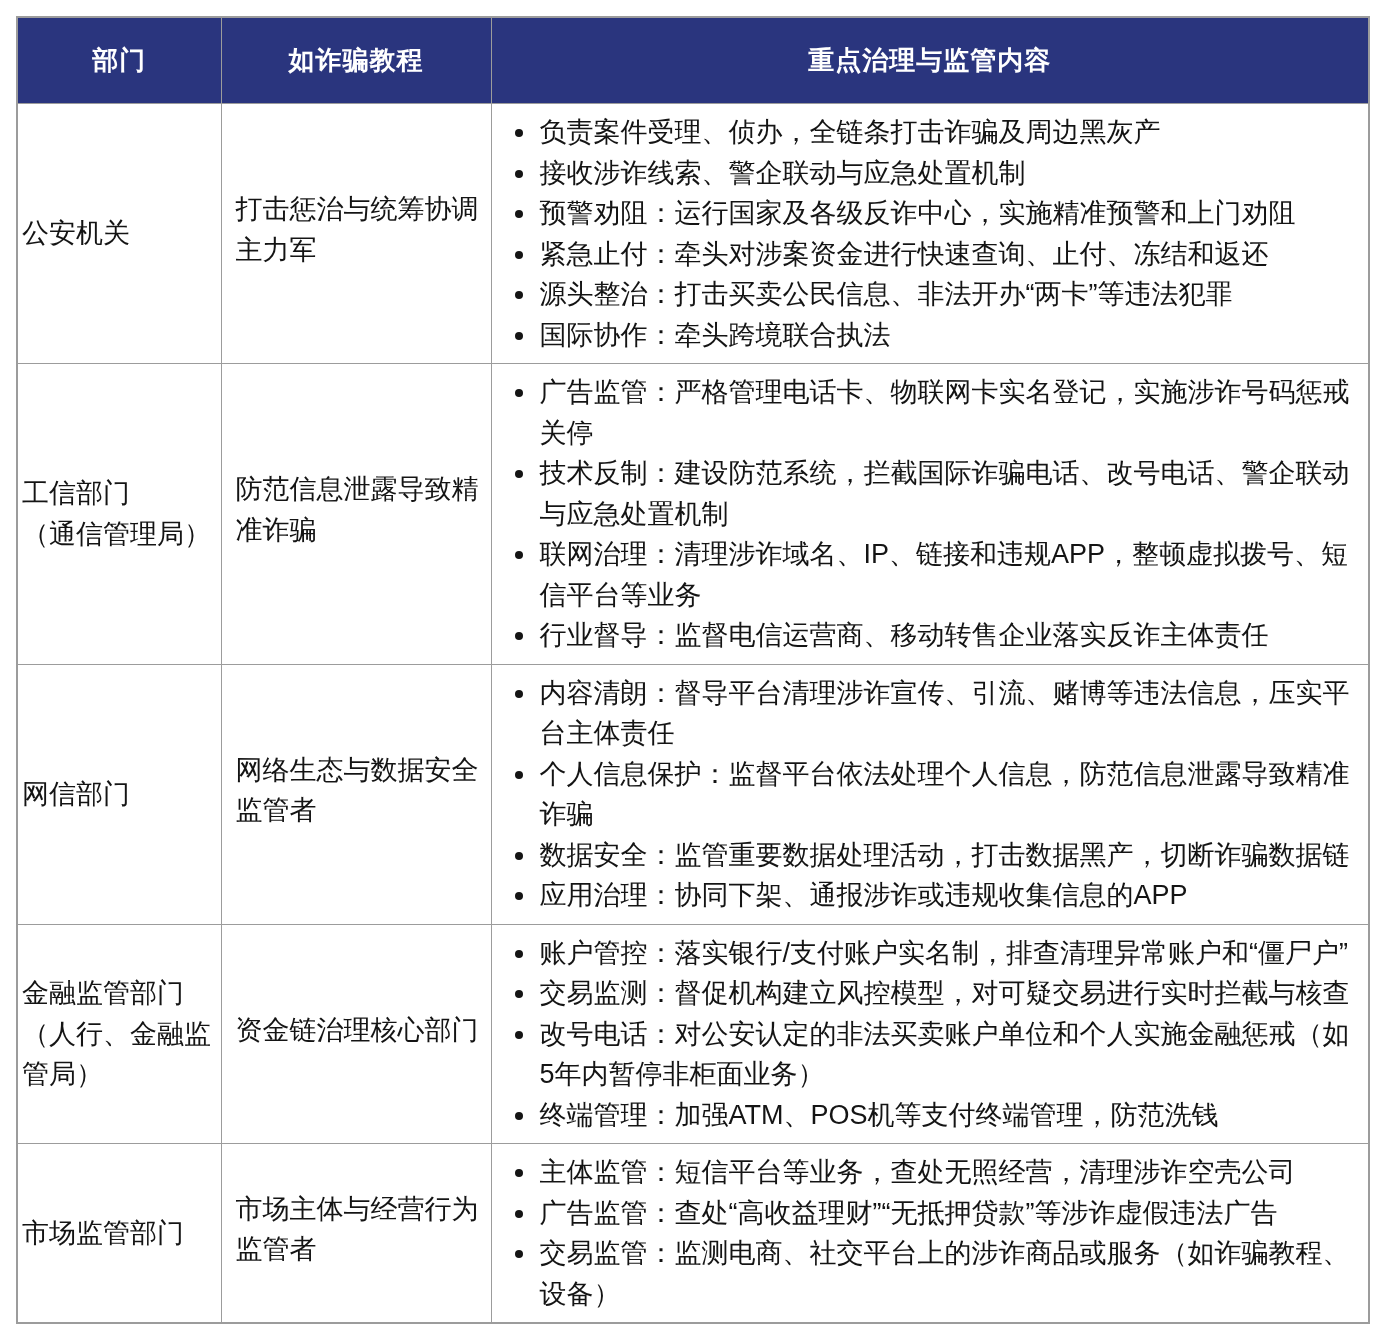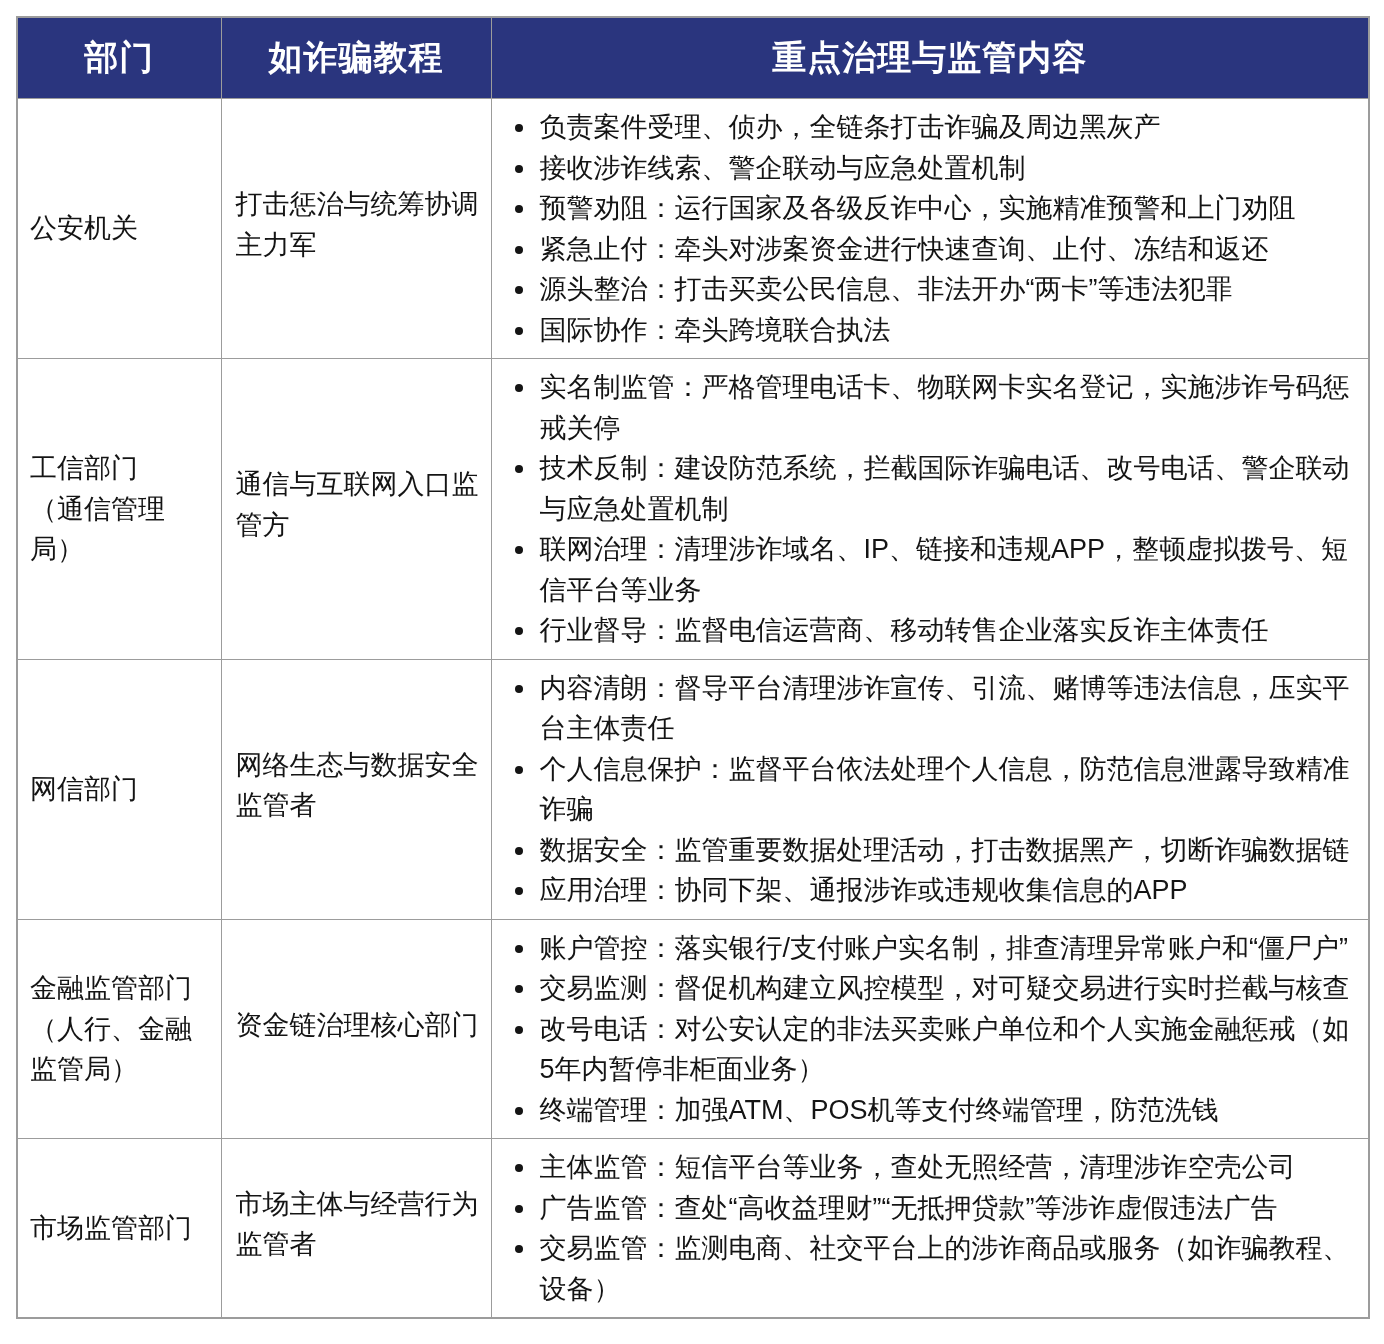--- a/index.html
+++ b/index.html
@@ -23,33 +23,33 @@
     border: 2px solid var(--border, #9c9c9c);
   }
   table.gov-table th,
   table.gov-table td {
     border: 1px solid var(--border, #9c9c9c);
     box-sizing: border-box;
   }
   thead th {
     background: var(--header-bg, #2A357E);
     color: var(--header-text, #ffffff);
-    font-size: 34px;
+    font-size: 26px;
     font-weight: bold;
     text-align: center;
-    padding: 17px 8px;
+    padding: 25px 8px;
     letter-spacing: 1px;
   }
   td {
     font-size: 27px;
     vertical-align: middle;
     line-height: 1.5;
   }
   td.dept-cell {
-    padding: 10px 2px 10px 12px;
+    padding: 10px 2px 10px 4px;
     white-space: pre-line;
     margin-left: 8px;
   }
   td.role-cell {
     padding: 10px 10px 18px 14px;
   }
   td.content-cell {
     padding: 8px 12px 8px 0;
   }
   ul.reg-list {
@@ -91,24 +91,24 @@
             <li>紧急止付：牵头对涉案资金进行快速查询、止付、冻结和返还</li>
             <li>源头整治：打击买卖公民信息、非法开办“两卡”等违法犯罪</li>
             <li>国际协作：牵头跨境联合执法</li>
           </ul>
         </td>
       </tr>
 
       <tr>
         <td class="dept-cell">工信部门
 （通信管理局）</td>
-        <td class="role-cell">通信与互联网入口监管方</td>
+        <td class="role-cell">防范信息泄露导致精准诈骗</td>
         <td class="content-cell">
           <ul class="reg-list">
-            <li>实名制监管：严格管理电话卡、物联网卡实名登记，实施涉诈号码惩戒关停</li>
+            <li>广告监管：严格管理电话卡、物联网卡实名登记，实施涉诈号码惩戒关停</li>
             <li>技术反制：建设防范系统，拦截国际诈骗电话、改号电话、警企联动与应急处置机制</li>
             <li>联网治理：清理涉诈域名、IP、链接和违规APP，整顿虚拟拨号、短信平台等业务</li>
             <li>行业督导：监督电信运营商、移动转售企业落实反诈主体责任</li>
           </ul>
         </td>
       </tr>
 
       <tr>
         <td class="dept-cell">网信部门</td>
         <td class="role-cell">网络生态与数据安全监管者</td>

